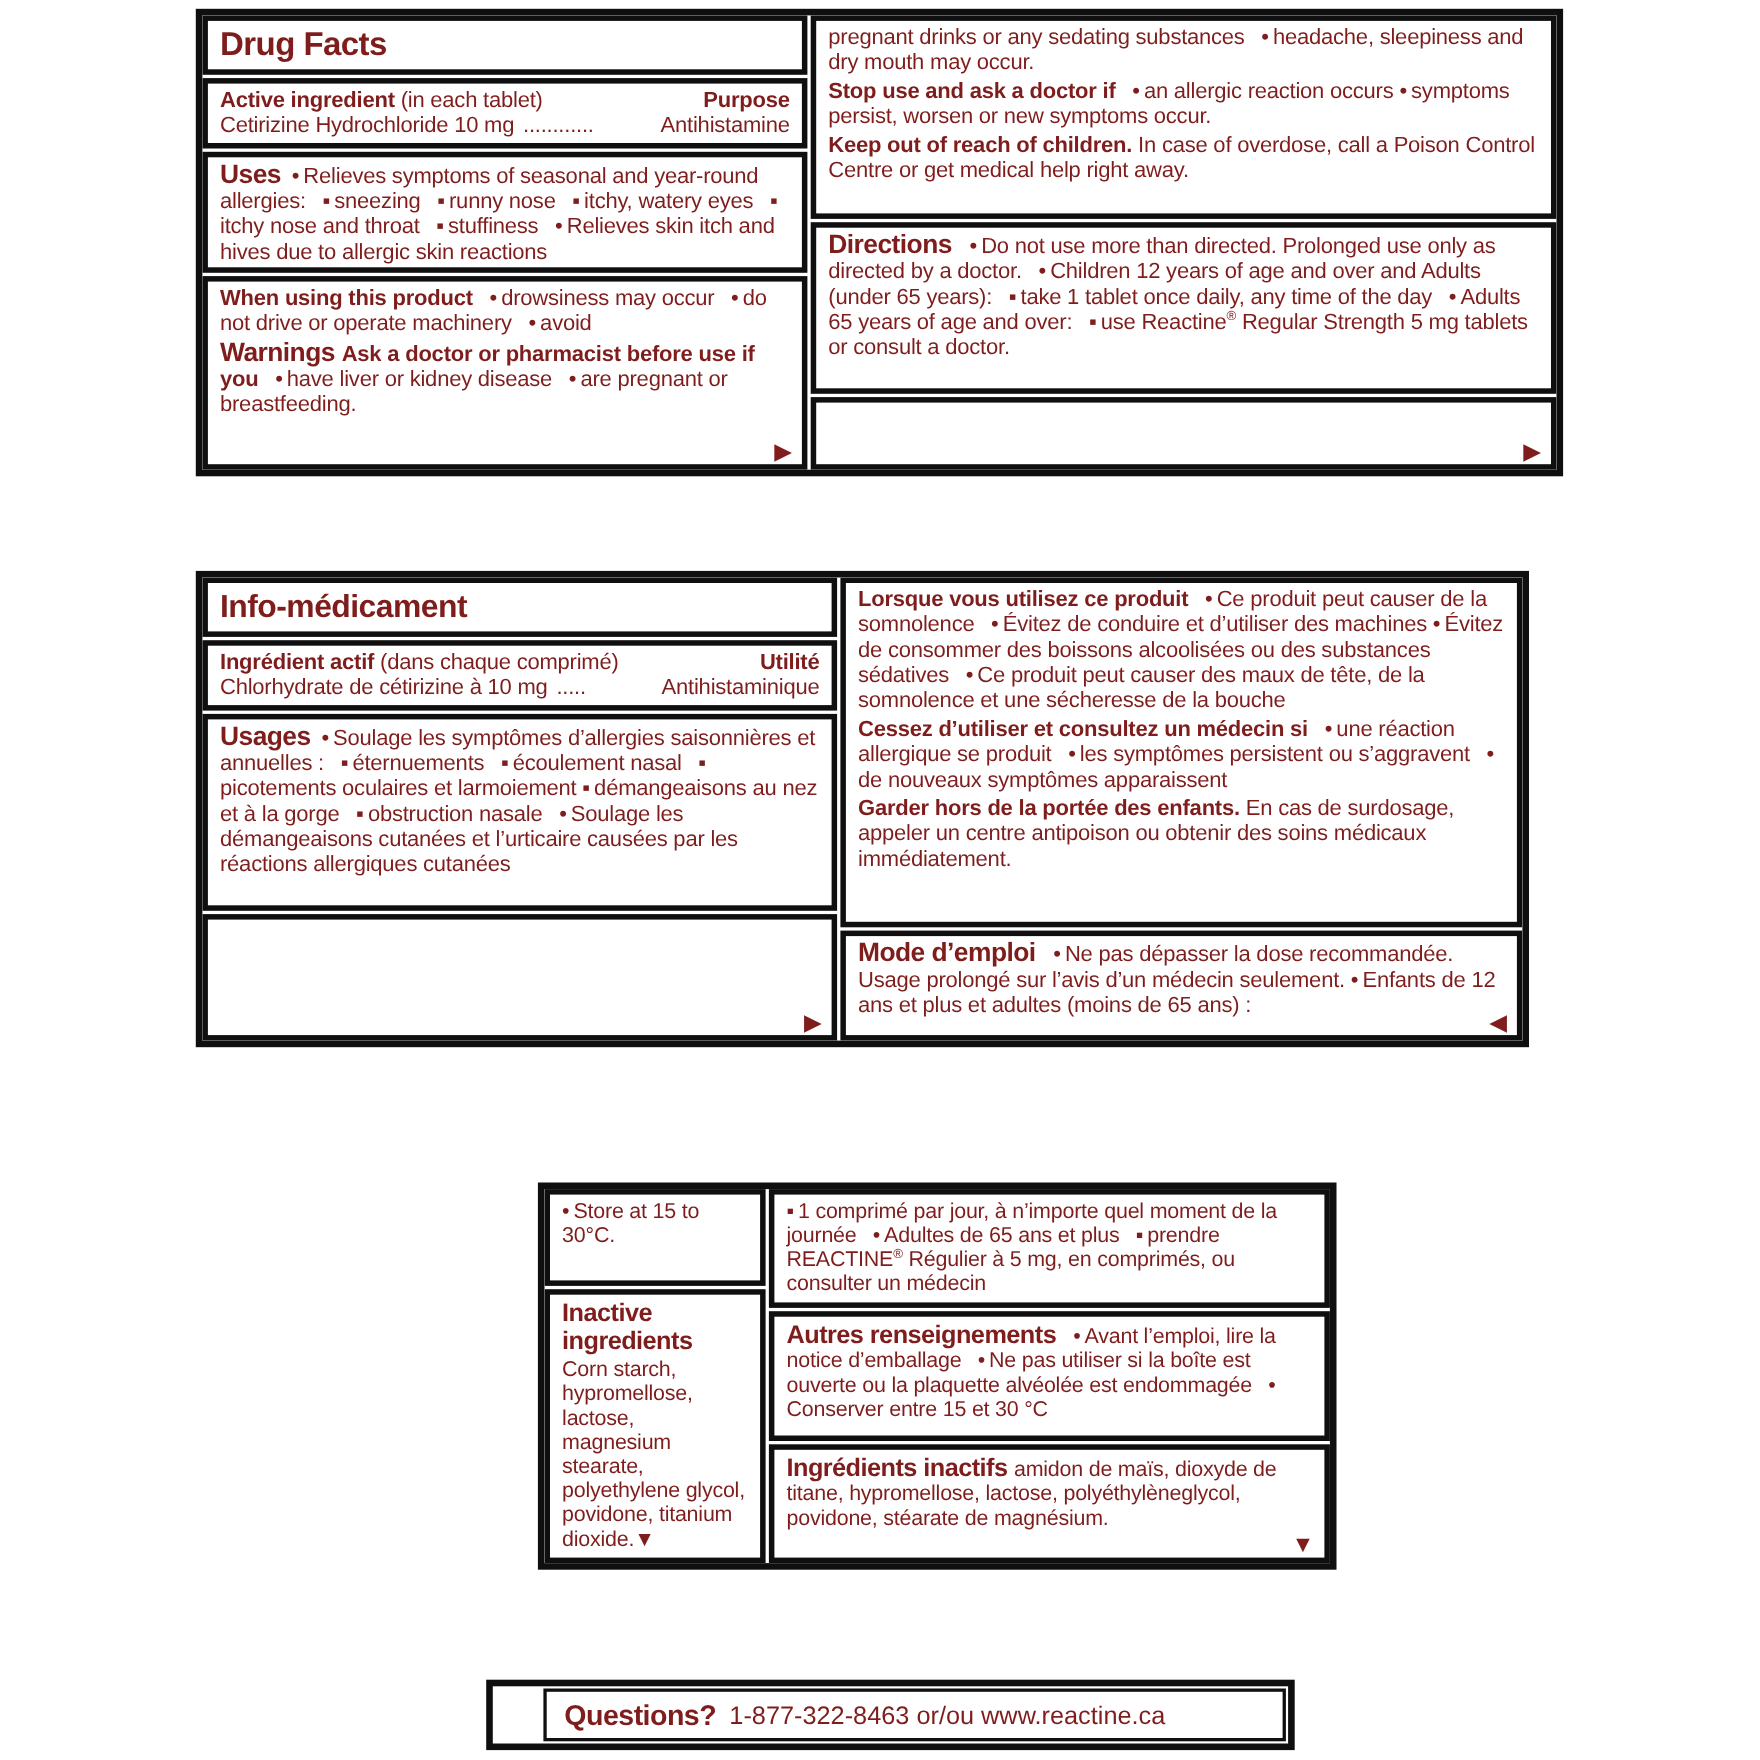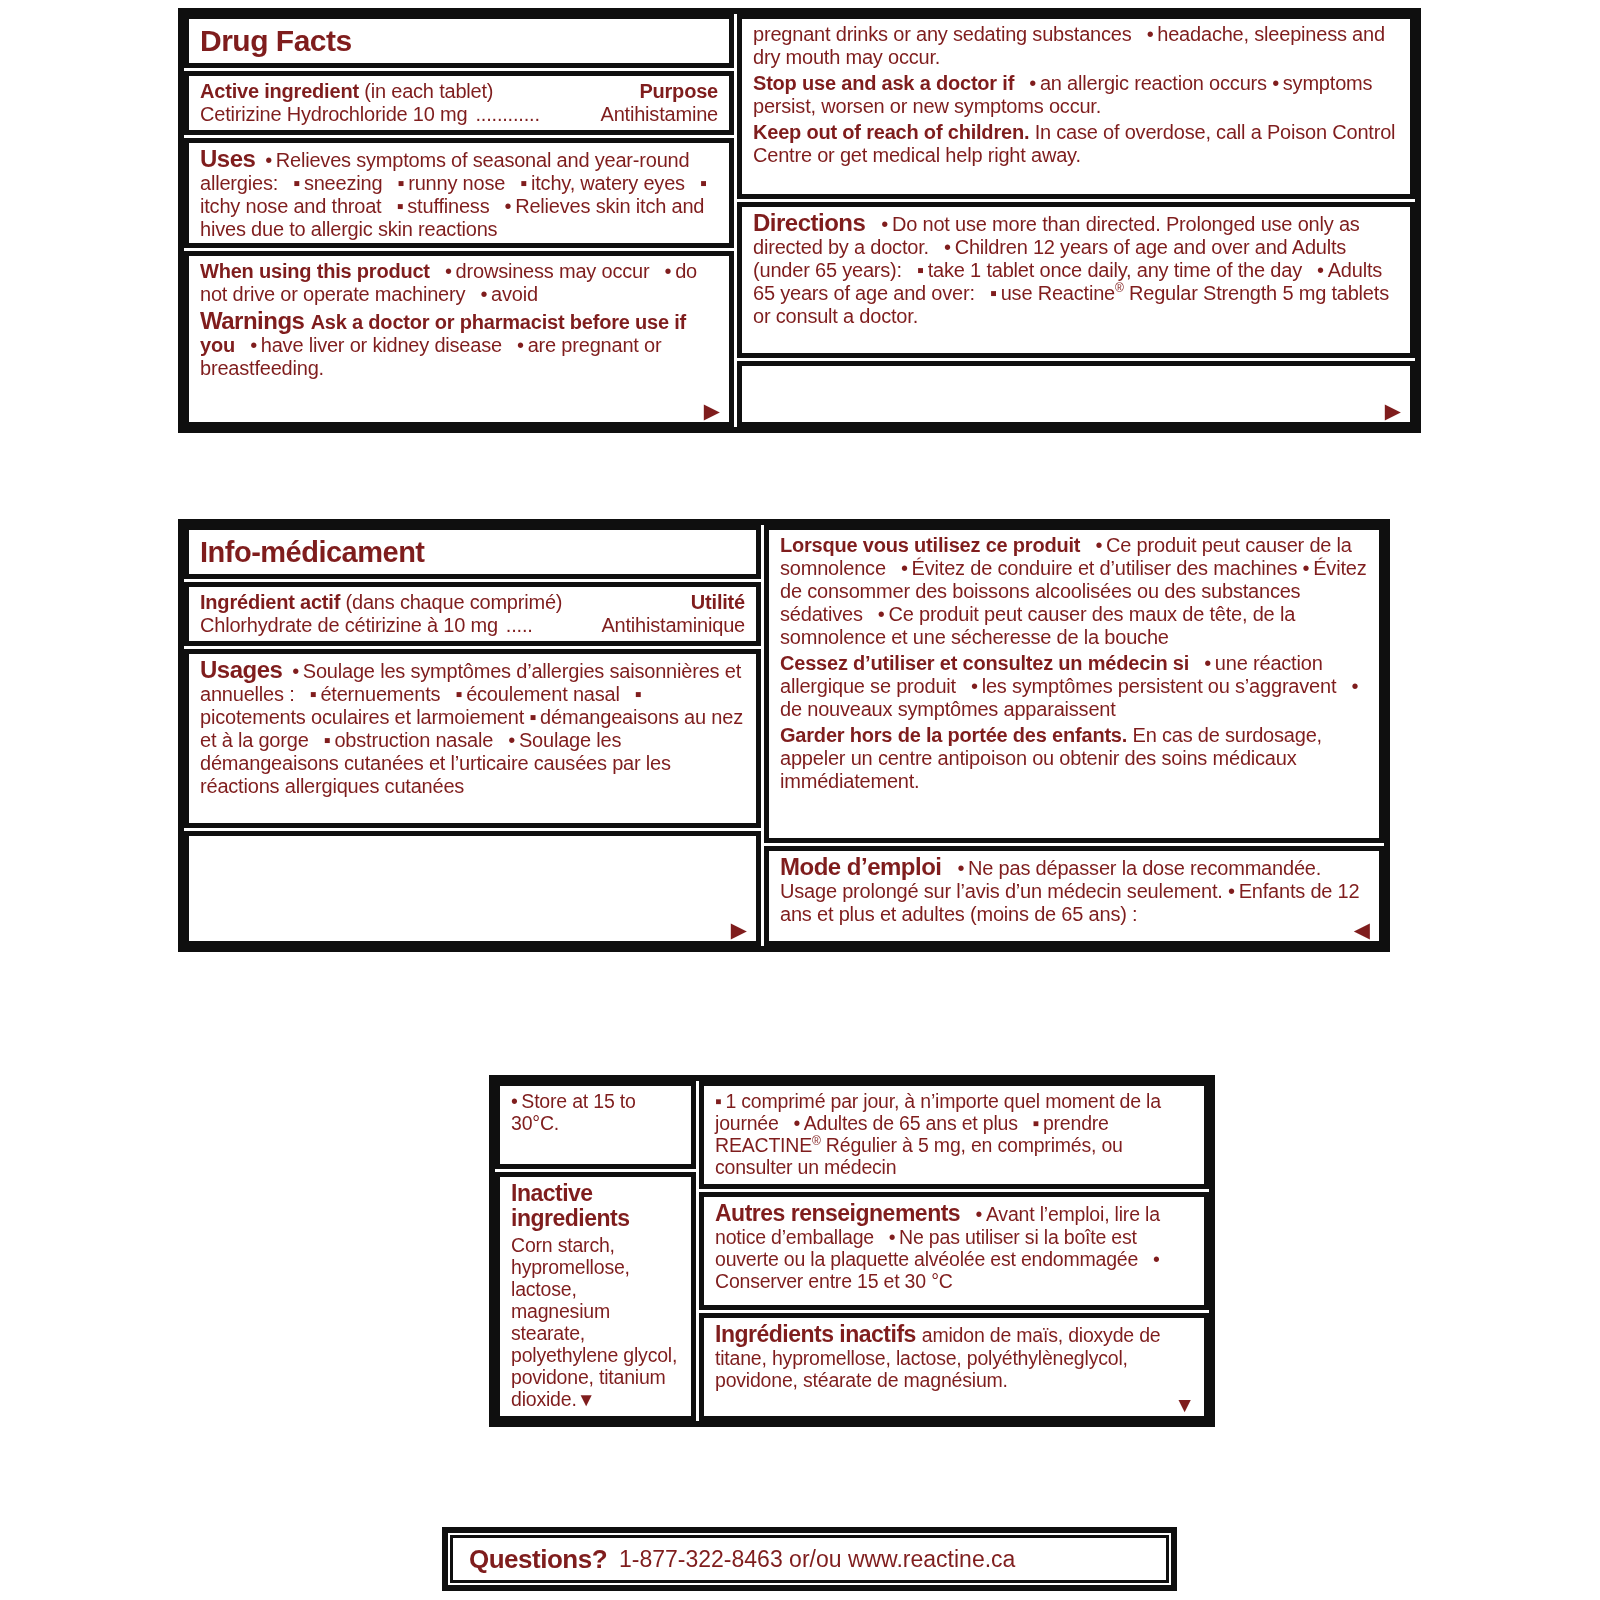--- a/index.html
+++ b/index.html
@@ -45,21 +45,21 @@
   .h-dir{height:156px;}
   .h-usagesfr{height:179px;}
   .h-mode{flex:0 0 100px;}
   .h-store{height:88px;}
   .h-dose{height:108px;}
   .h-autres{height:118px;}
   
   #panel-q{left:442px;top:1527px;width:735px;height:64px;border:6px solid #0f0f0f;
            position:absolute;box-sizing:border-box;background:#fff;padding:2px;}
   .q-inner{border:3px solid #0f0f0f;height:100%;box-sizing:border-box;
-           display:flex;align-items:center;padding:2px 16px;white-space:nowrap;overflow:hidden;}
+           display:flex;align-items:center;padding:2px 16px;white-space:nowrap;overflow:hidden;margin-left:44px;}
   .q-label{font-weight:700;font-size:26px;letter-spacing:-0.5px;}
   .q-value{font-size:23px;margin-left:12px;}
 </style>
 </head>
 <body>
 
 <div class="canvas">
 
   <div class="panel" id="panel-en">
     <div class="col col-l">

